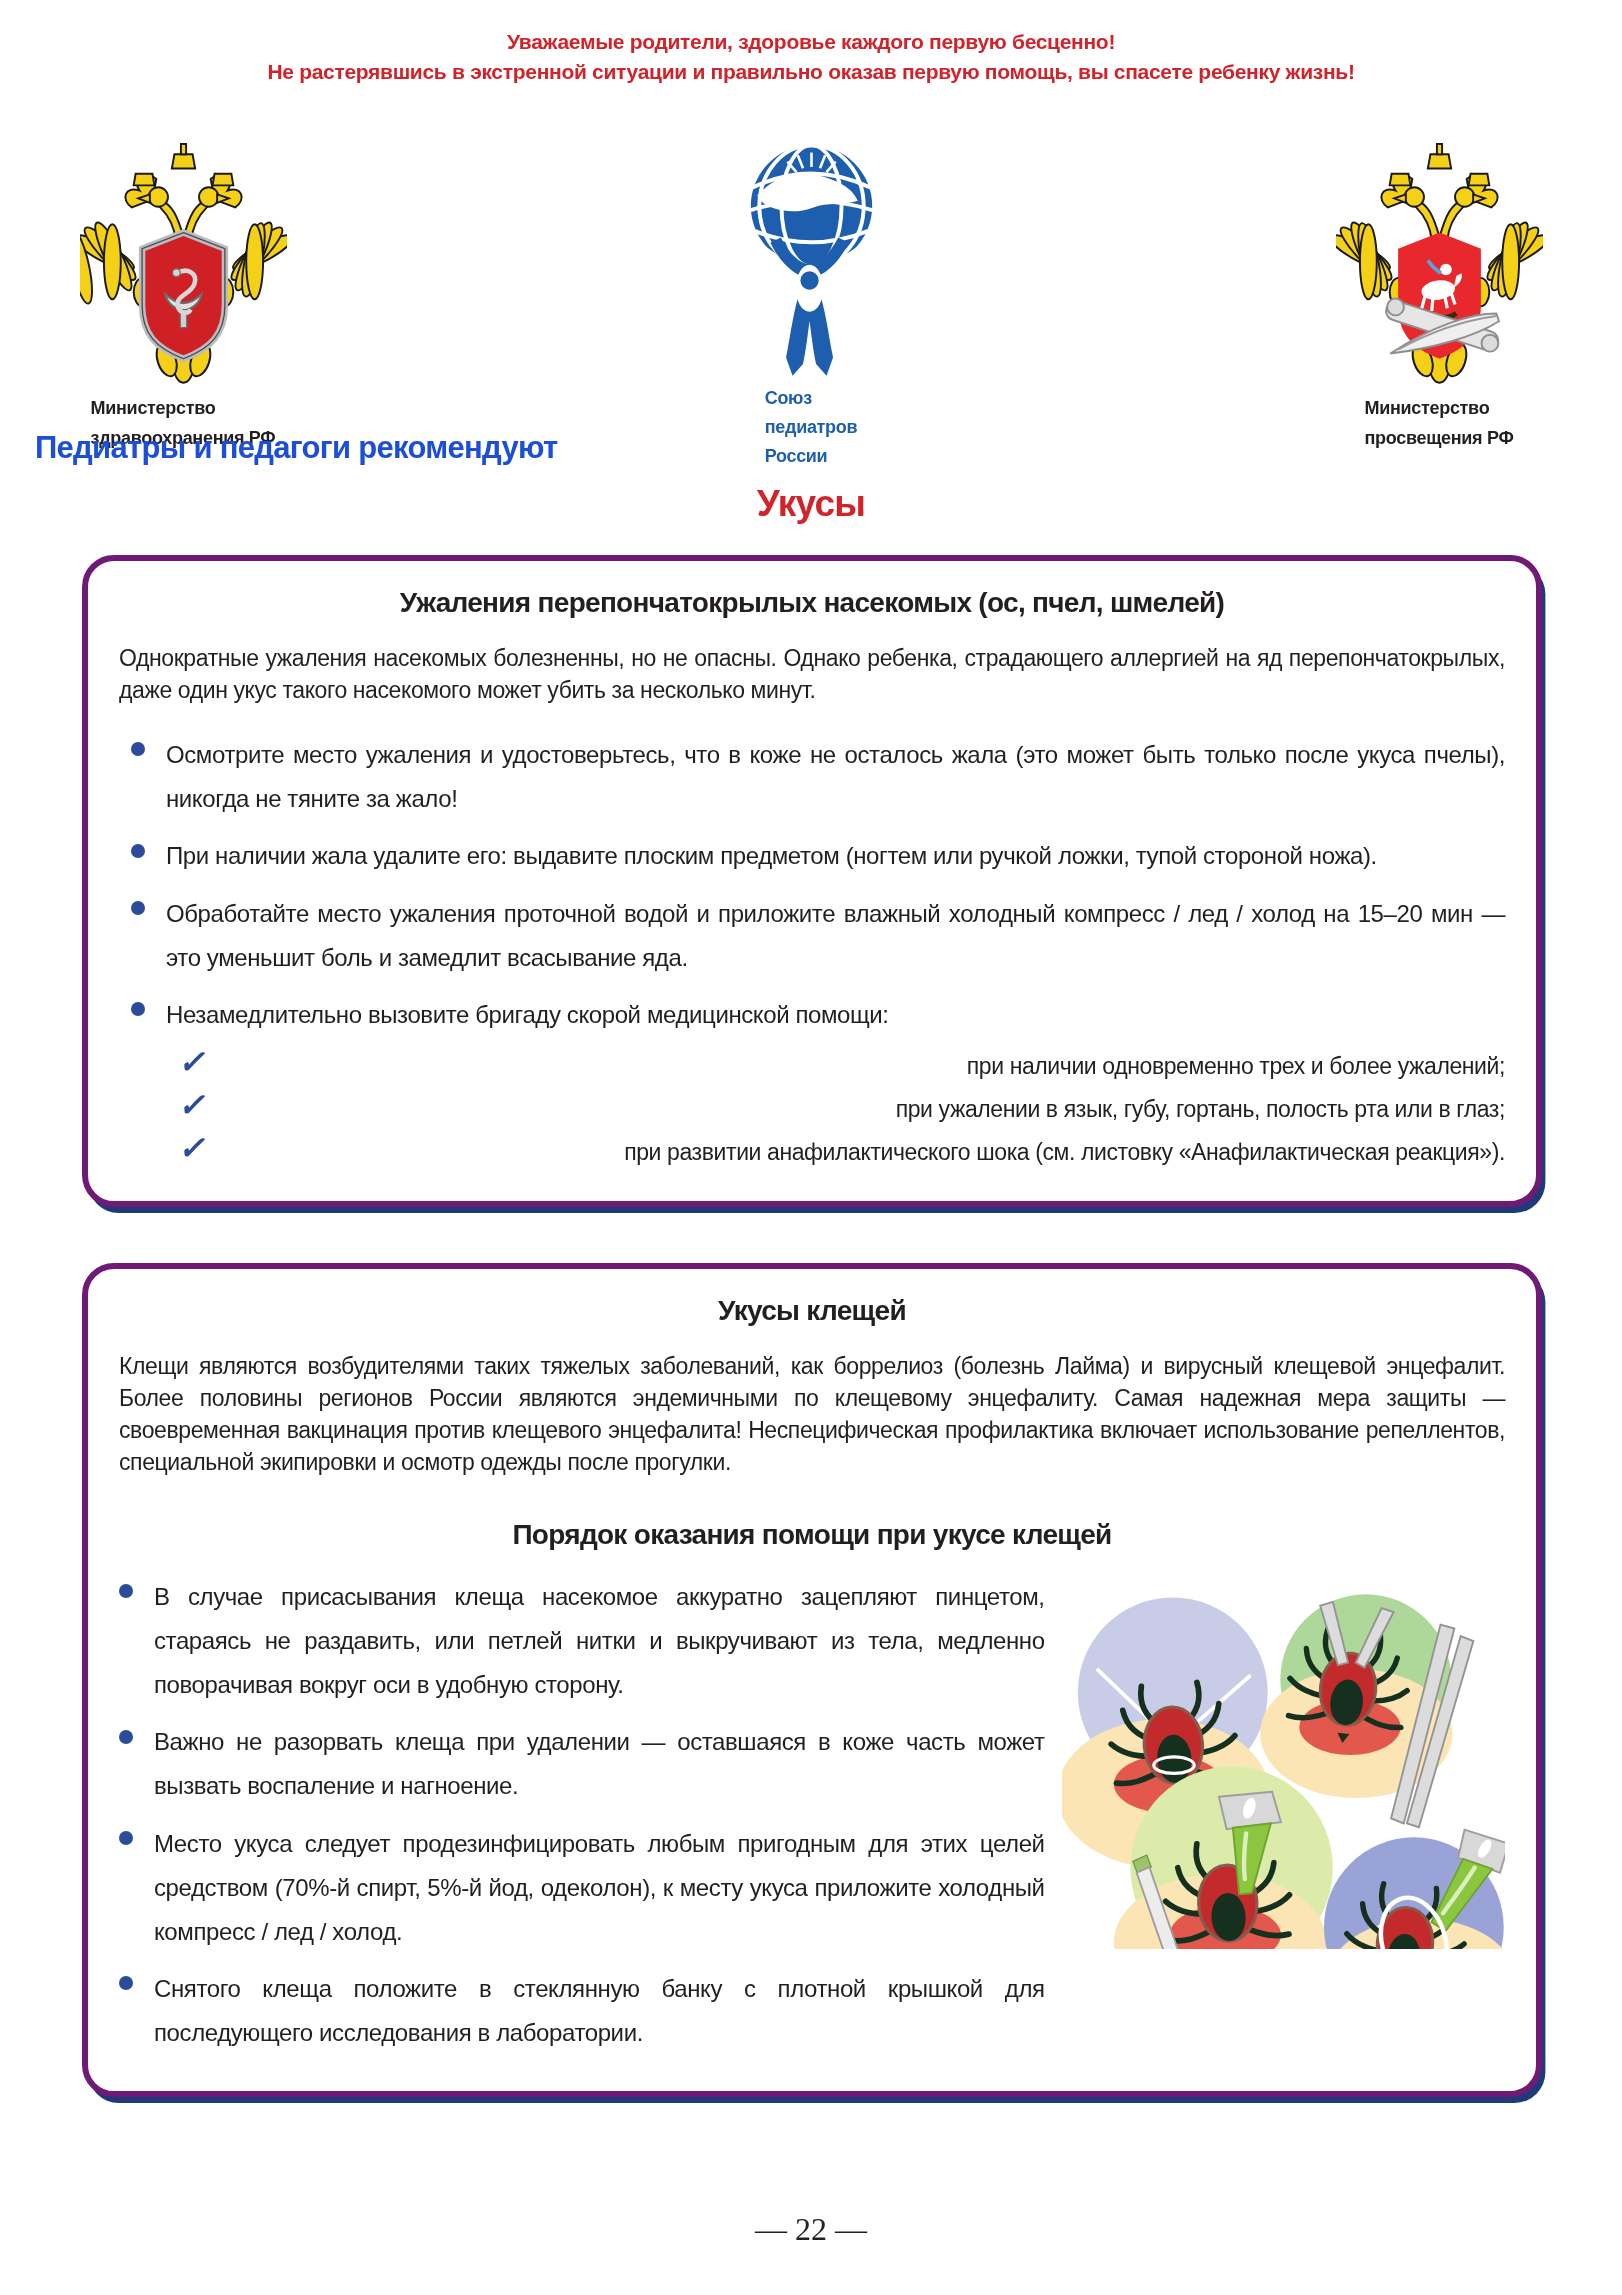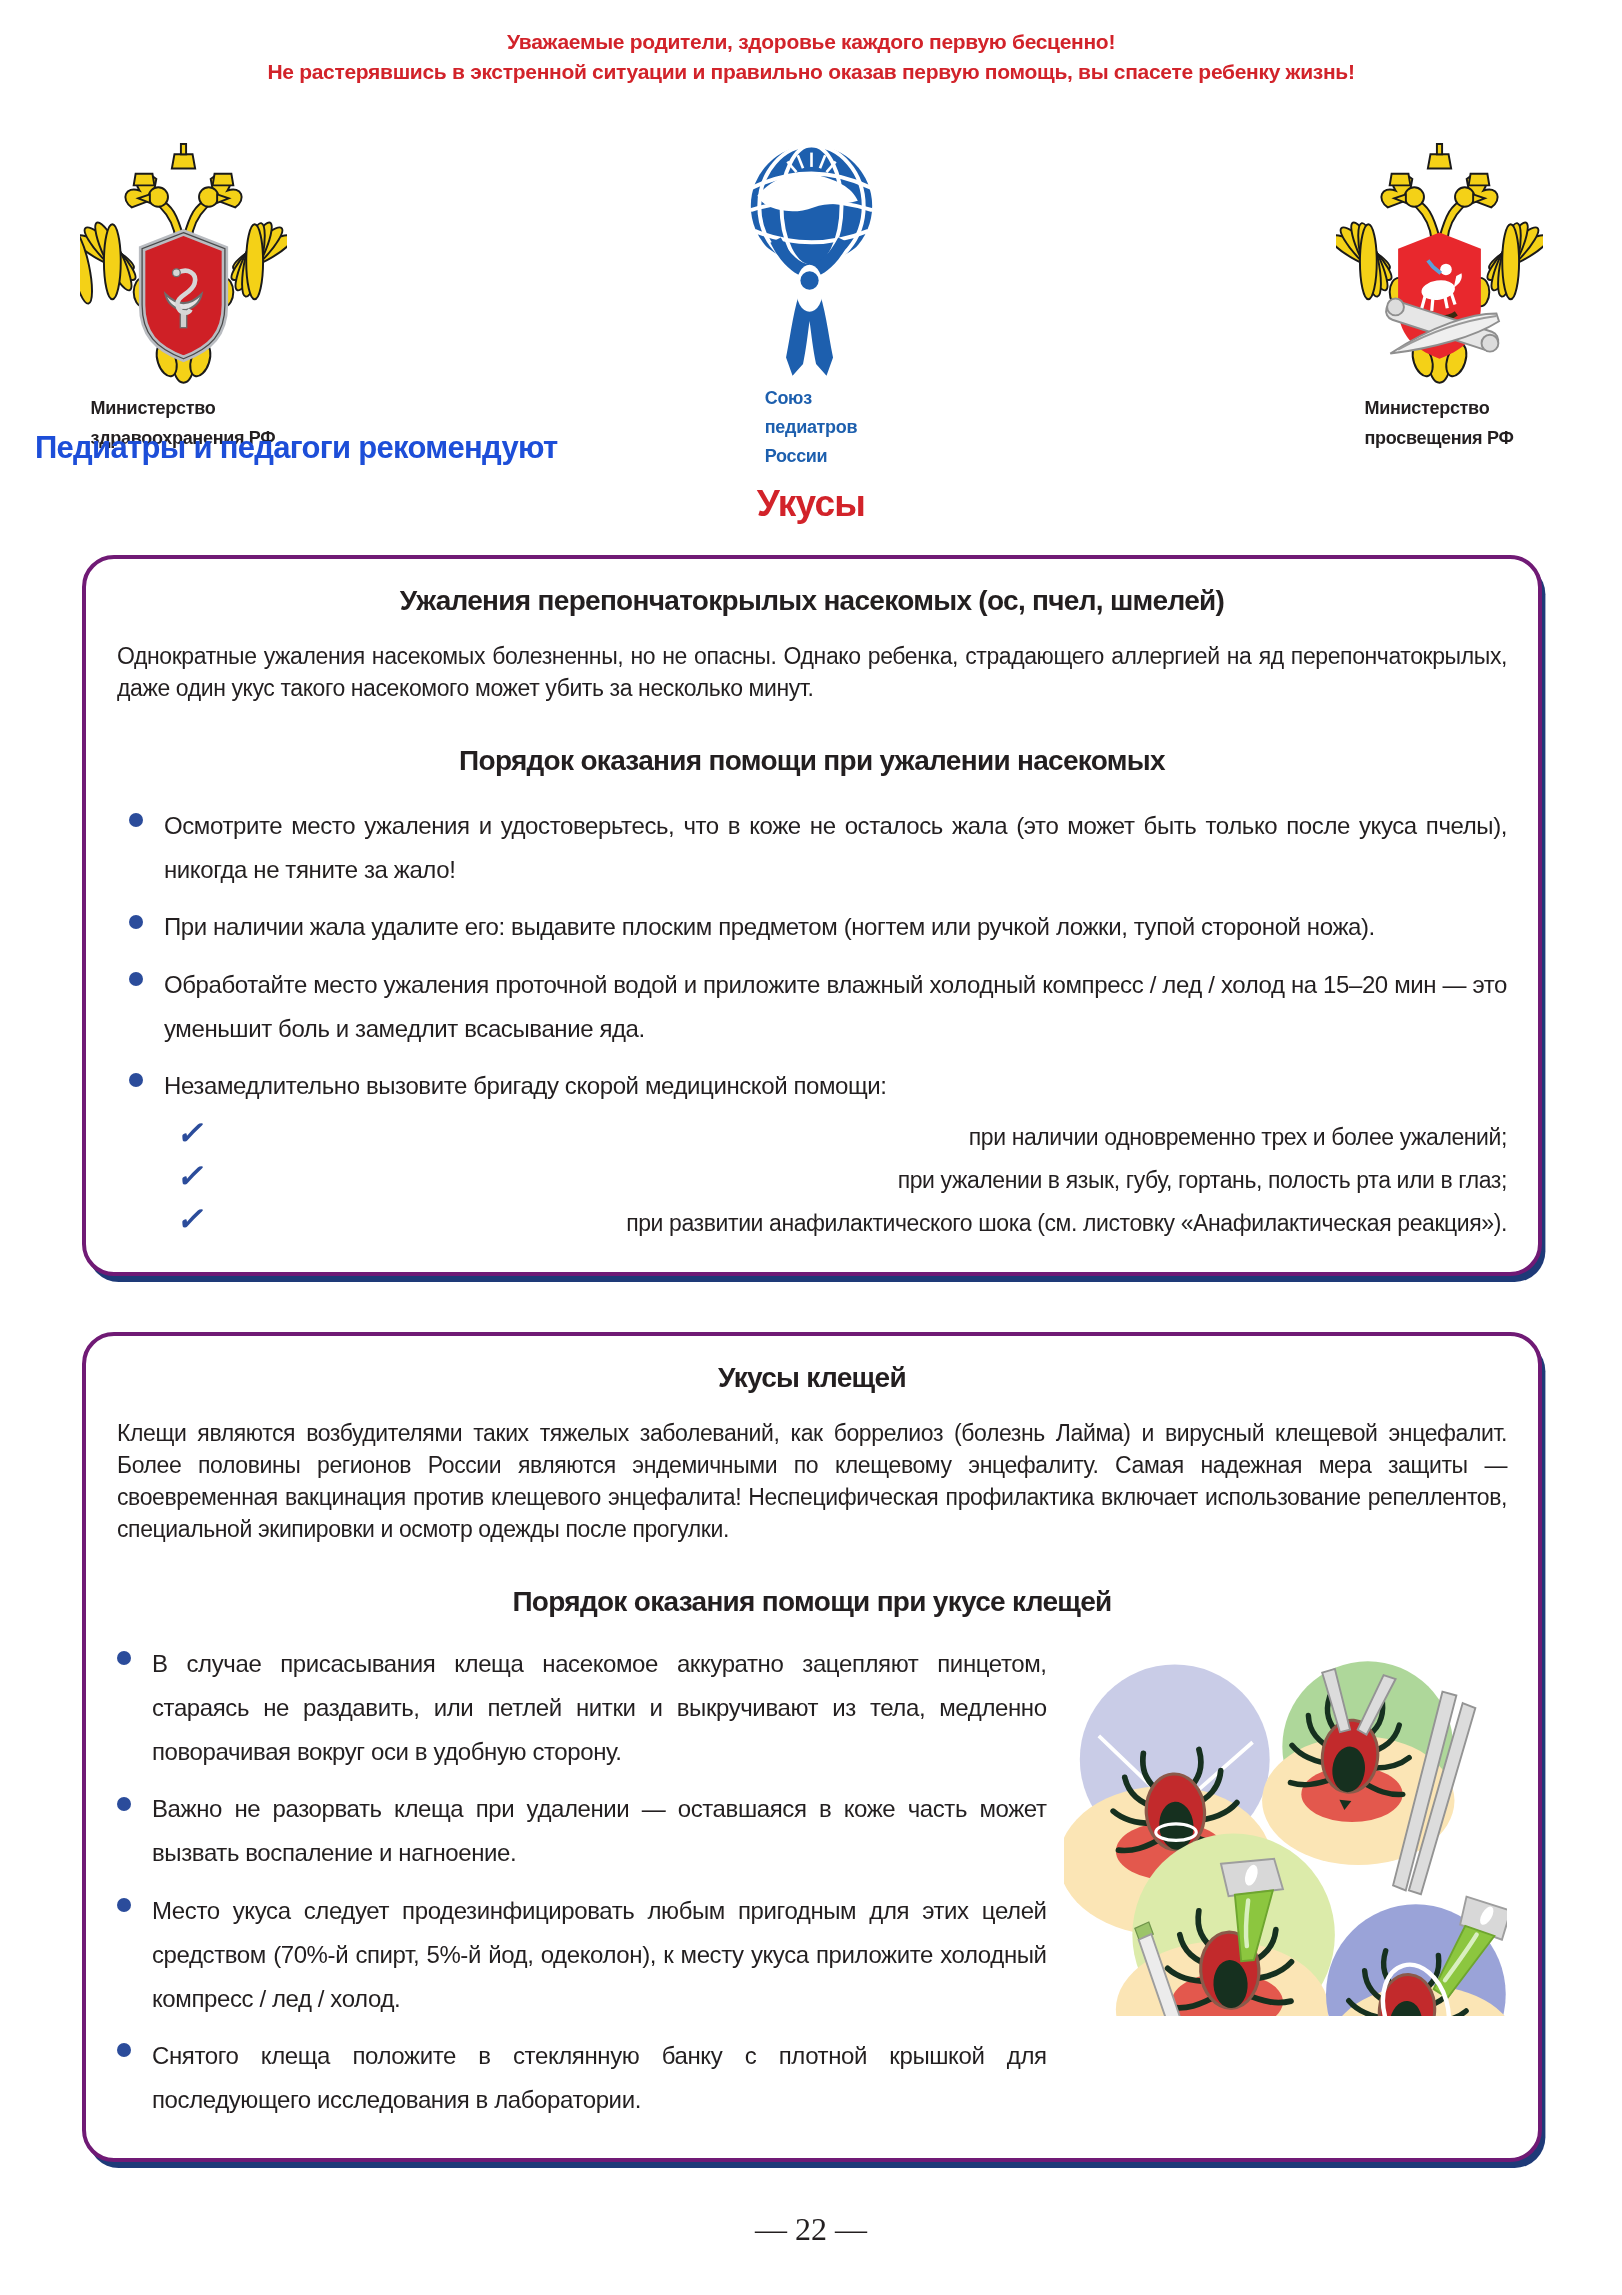--- a/index.html
+++ b/index.html
@@ -51,21 +51,21 @@
     margin: 17.4px 0 0 0;
     text-align: center;
     color: #d2232a;
     font-weight: bold;
     font-size: 37px;
     letter-spacing: -0.7px;
   }
   
   .box {
     margin: 30px 80px 0 82px;
-    border: 4px solid #701a75;
+    border: 6px solid #701a75;
     border-radius: 32px;
     background: #ffffff;
     box-shadow: 4.7px 7.3px 0 -1.3px #1e3a78;
     padding: 16px 31px 23px 31px;
     box-sizing: border-box;
   }
   .box.stings { min-height: 636px; }
   .box.ticks  { min-height: 713px; margin-top: 56px; }
   .box-heading {
     margin: 9.4px 0 0 0;
@@ -302,21 +302,20 @@
     </div>
   </div>
 </div>
 
 <div class="recommend-heading">Педиатры и педагоги рекомендуют</div>
 <h1 class="main-title">Укусы</h1>
 
 <section class="box stings">
   <h2 class="box-heading">Ужаления перепончатокрылых насекомых (ос, пчел, шмелей)</h2>
   <p class="box-intro">Однократные ужаления насекомых болезненны, но не опасны. Однако ребенка, страдающего аллергией на яд перепончатокрылых, даже один укус такого насекомого может убить за несколько минут.</p>
-  <h3 class="box-subheading">Порядок оказания помощи при ужалении насекомых</h3>
   <ul class="bullet-list">
     <li>Осмотрите место ужаления и удостоверьтесь, что в коже не осталось жала (это может быть только после укуса пчелы), никогда не тяните за жало!</li>
     <li>При наличии жала удалите его: выдавите плоским предметом (ногтем или ручкой ложки, тупой стороной ножа).</li>
     <li>Обработайте место ужаления проточной водой и приложите влажный холодный компресс / лед / холод на 15–20 мин — это уменьшит боль и замедлит всасывание яда.</li>
     <li>Незамедлительно вызовите бригаду скорой медицинской помощи:</li>
   </ul>
   <ul class="check-list">
     <li>при наличии одновременно трех и более ужалений;</li>
     <li>при ужалении в язык, губу, гортань, полость рта или в глаз;</li>
     <li>при развитии анафилактического шока (см. листовку «Анафилактическая реакция»).</li>

